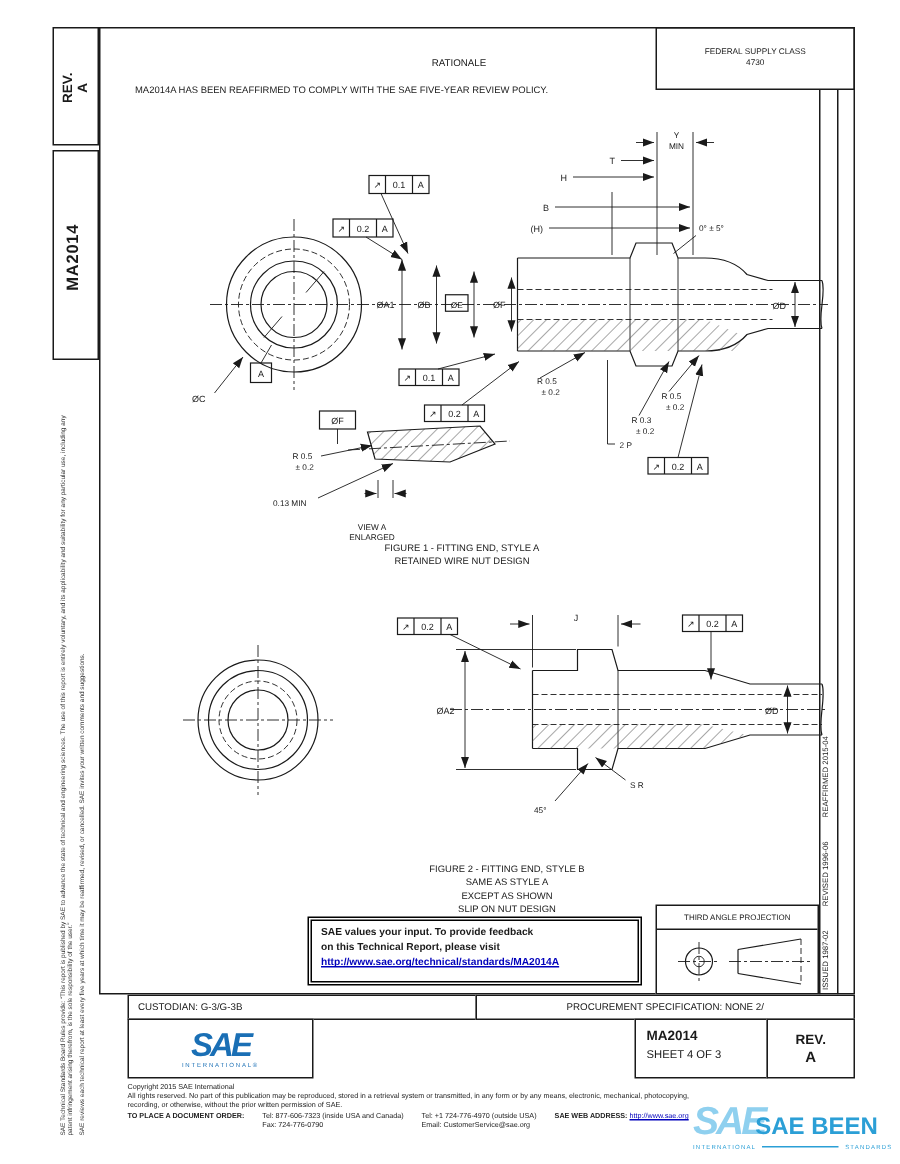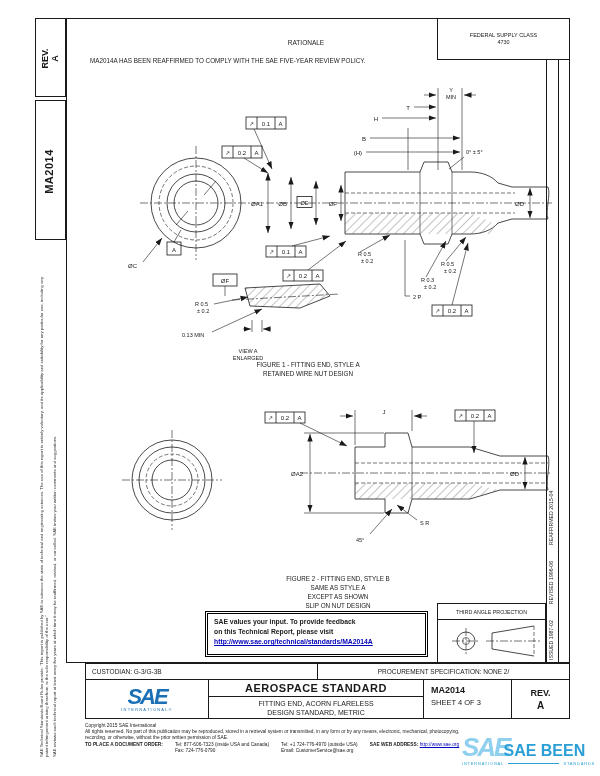--- a/index.html
+++ b/index.html
@@ -300,27 +300,20 @@
     <span>CUSTODIAN: G-3/G-3B</span>
   </div>
   <div class="abs bx ctr" style="left:317px;top:663px;width:253px;height:17px;font-size:6.5px;background:#fff;">
     <span>PROCUREMENT SPECIFICATION: NONE 2/</span>
   </div>
 
   <div class="abs bx ctr" style="left:85px;top:679px;width:124px;height:40px;flex-direction:column;background:#fff;">
     <div style="color:#1a6fb5;font-weight:bold;font-style:italic;font-size:22px;line-height:20px;letter-spacing:-2px;">SAE</div>
     <div style="color:#1a6fb5;font-size:4px;letter-spacing:1.2px;">INTERNATIONAL®</div>
   </div>
-  <div class="abs bx" style="left:208px;top:679px;width:216px;height:40px;background:#fff;">
-    <div class="ctr" style="height:16px;border-bottom:1px solid #1a1a1a;font-size:11px;font-weight:bold;letter-spacing:0.5px;">AEROSPACE STANDARD</div>
-    <div class="ctr" style="height:22px;flex-direction:column;font-size:7px;line-height:9px;">
-      <div>FITTING END, ACORN FLARELESS</div>
-      <div>DESIGN STANDARD, METRIC</div>
-    </div>
-  </div>
   <div class="abs bx" style="left:423px;top:679px;width:89px;height:40px;background:#fff;padding:5px 0 0 7px;font-size:9px;">
     <div style="font-weight:bold;">MA2014</div>
     <div style="font-size:7.5px;margin-top:3px;">SHEET 4 OF 3</div>
   </div>
   <div class="abs bx ctr" style="left:511px;top:679px;width:59px;height:40px;flex-direction:column;font-weight:bold;background:#fff;">
     <div style="font-size:9px;">REV.</div>
     <div style="font-size:10px;margin-top:2px;">A</div>
   </div>
 
   <div class="abs" style="left:85px;top:723px;width:500px;font-size:4.8px;line-height:5.8px;color:#222;">

